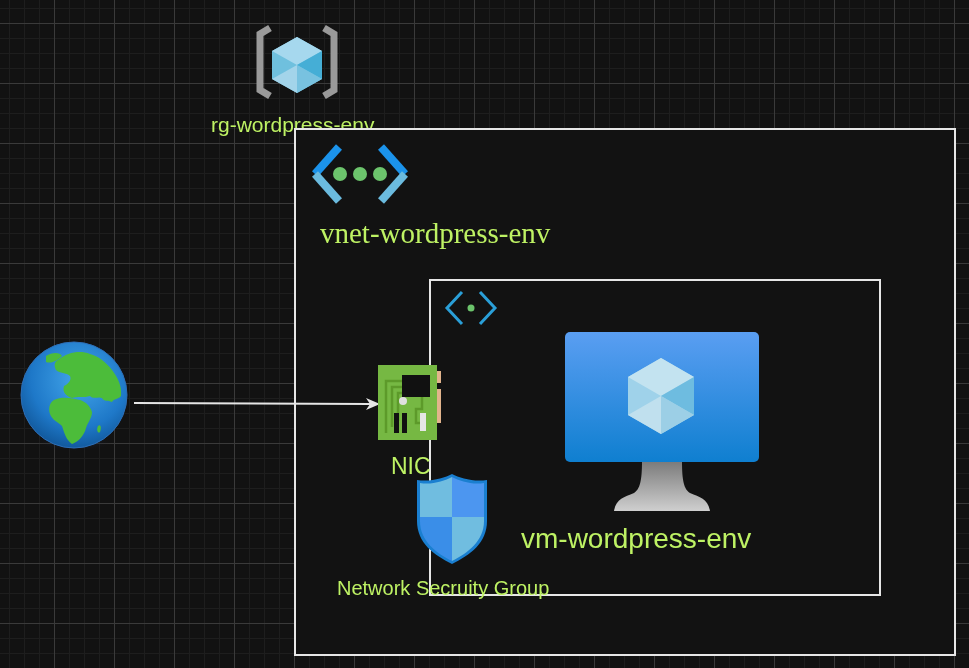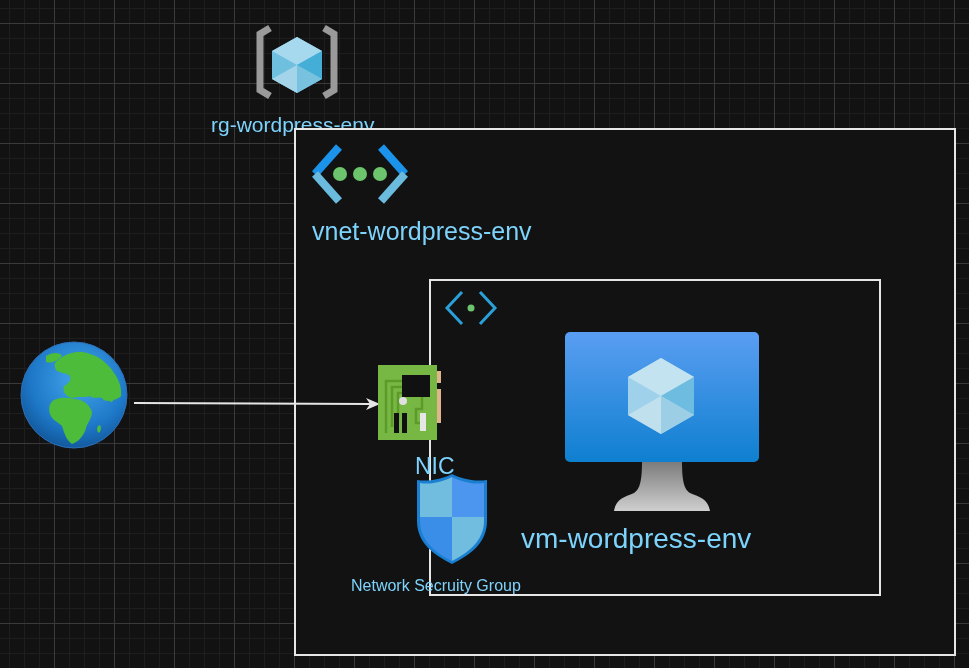--- a/index.html
+++ b/index.html
@@ -11,21 +11,21 @@
       linear-gradient(to bottom, #3a3a3a 1px, transparent 1px),
       linear-gradient(to right, #1e1e1e 1px, transparent 1px),
       linear-gradient(to bottom, #1e1e1e 1px, transparent 1px);
     background-size: 60px 60px, 60px 60px, 15px 15px, 15px 15px;
     background-position: 54px 23px, 54px 23px, 9px 8px, 9px 8px;
     font-family: "Liberation Sans", sans-serif;
     color:#f0f0f0;
   }
   .abs { position:absolute; }
   .box { position:absolute; background:#121212; border:2px solid #e6e6e6; box-sizing:border-box; }
-  .label { position:absolute; white-space:nowrap; color:#7dd3fc; }
+  .label { position:absolute; white-space:nowrap; color:#bef264; }
   svg { display:block; }
 </style>
 </head>
 <body>
 
 <div class="abs" style="left:256px;top:24px;width:82px;height:76px;">
   <svg width="82" height="76" viewBox="0 0 82 76">
     <path d="M14 4 L4 10 L4 66 L14 72" fill="none" stroke="#9a9a9a" stroke-width="7" stroke-linejoin="miter"></path>
     <path d="M68 4 L78 10 L78 66 L68 72" fill="none" stroke="#9a9a9a" stroke-width="7" stroke-linejoin="miter"></path>
     <polygon points="41,13 66,27 66,55 41,69 16,55 16,27" fill="#6fc0de"></polygon>
@@ -45,21 +45,21 @@
   <svg width="102" height="62" viewBox="0 0 102 62">
     <path d="M30 4 L6 31" stroke="#1b93eb" stroke-width="8" stroke-linecap="butt"></path>
     <path d="M6 31 L30 58" stroke="#6bbbdf" stroke-width="8" stroke-linecap="butt"></path>
     <path d="M72 4 L96 31" stroke="#1b93eb" stroke-width="8" stroke-linecap="butt"></path>
     <path d="M96 31 L72 58" stroke="#6bbbdf" stroke-width="8" stroke-linecap="butt"></path>
     <circle cx="31" cy="31" r="7" fill="#6cc46c"></circle>
     <circle cx="51" cy="31" r="7" fill="#6cc46c"></circle>
     <circle cx="71" cy="31" r="7" fill="#6cc46c"></circle>
   </svg>
 </div>
-<div class="label" style="left:312px;top:217px;font-size:25px;">vnet-wordpress-env</div>
+<div class="label" style="left:320px;top:217px;font-size:29px;font-family:Liberation Serif, serif;">vnet-wordpress-env</div>
 
 <div class="box" style="left:429px;top:279px;width:452px;height:317px;"></div>
 
 <div class="abs" style="left:444px;top:290px;width:54px;height:36px;">
   <svg width="54" height="36" viewBox="0 0 54 36">
     <path d="M18 2 L3 18 L18 34" fill="none" stroke="#2a9fd8" stroke-width="3"></path>
     <path d="M36 2 L51 18 L36 34" fill="none" stroke="#2a9fd8" stroke-width="3"></path>
     <circle cx="27" cy="18" r="3.5" fill="#6cc46c"></circle>
   </svg>
 </div>
@@ -105,41 +105,41 @@
     <path d="M14 62 L14 22 L26 22" fill="none" stroke="#5d9a2a" stroke-width="2.5"></path>
     <path d="M20 56 L20 28 L26 28" fill="none" stroke="#5d9a2a" stroke-width="2.5"></path>
     <path d="M34 30 L44 30 L44 44 L38 44 L38 58 L42 58" fill="none" stroke="#5d9a2a" stroke-width="2.5"></path>
     <rect x="24" y="10" width="28" height="22" fill="#111"></rect>
     <circle cx="25" cy="36" r="4" fill="#e0e0e0"></circle>
     <rect x="16" y="48" width="5" height="20" fill="#111"></rect>
     <rect x="24" y="48" width="5" height="20" fill="#111"></rect>
     <rect x="42" y="48" width="6" height="18" fill="#e6e6e6"></rect>
   </svg>
 </div>
-<div class="label" style="left:391px;top:453px;font-size:23px;margin-left:24px;">NIC</div>
+<div class="label" style="left:391px;top:453px;font-size:23px;">NIC</div>
 
 <div class="abs" style="left:414px;top:473px;width:76px;height:92px;">
   <svg width="76" height="92" viewBox="0 0 76 92">
     <defs>
       <clipPath id="shclip">
         <path d="M38 4 C30 8 18 12 6 10 L6 48 C6 68 22 80 38 88 C54 80 70 68 70 48 L70 10 C58 12 46 8 38 4 Z"></path>
       </clipPath>
     </defs>
     <path d="M38 1 C30 5 17 9 3 7 L3 48 C3 70 20 82 38 91 C56 82 73 70 73 48 L73 7 C59 9 46 5 38 1 Z" fill="#1a7fd0"></path>
     <g clip-path="url(#shclip)">
       <rect x="0" y="0" width="38" height="44" fill="#70bde0"></rect>
       <rect x="38" y="0" width="38" height="44" fill="#4c96f0"></rect>
       <rect x="0" y="44" width="38" height="50" fill="#3a8ee8"></rect>
       <rect x="38" y="44" width="38" height="50" fill="#70bde0"></rect>
     </g>
   </svg>
 </div>
 
 <div class="abs" style="left:429px;top:550px;width:2px;height:25px;background:#e6e6e6;"></div>
-<div class="label" style="left:351px;top:577px;font-size:16px;">Network Secruity Group</div>
+<div class="label" style="left:337px;top:577px;font-size:20px;">Network Secruity Group</div>
 
 <div class="abs" style="left:564px;top:331px;width:196px;height:182px;">
   <svg width="196" height="182" viewBox="0 0 196 182">
     <defs>
       <linearGradient id="vmscreen" x1="0" y1="0" x2="0" y2="1">
         <stop offset="0%" stop-color="#5a9ef2"></stop>
         <stop offset="100%" stop-color="#0f7fd0"></stop>
       </linearGradient>
       <linearGradient id="vmstand" x1="0" y1="0" x2="0" y2="1">
         <stop offset="0%" stop-color="#7a7a7a"></stop>

